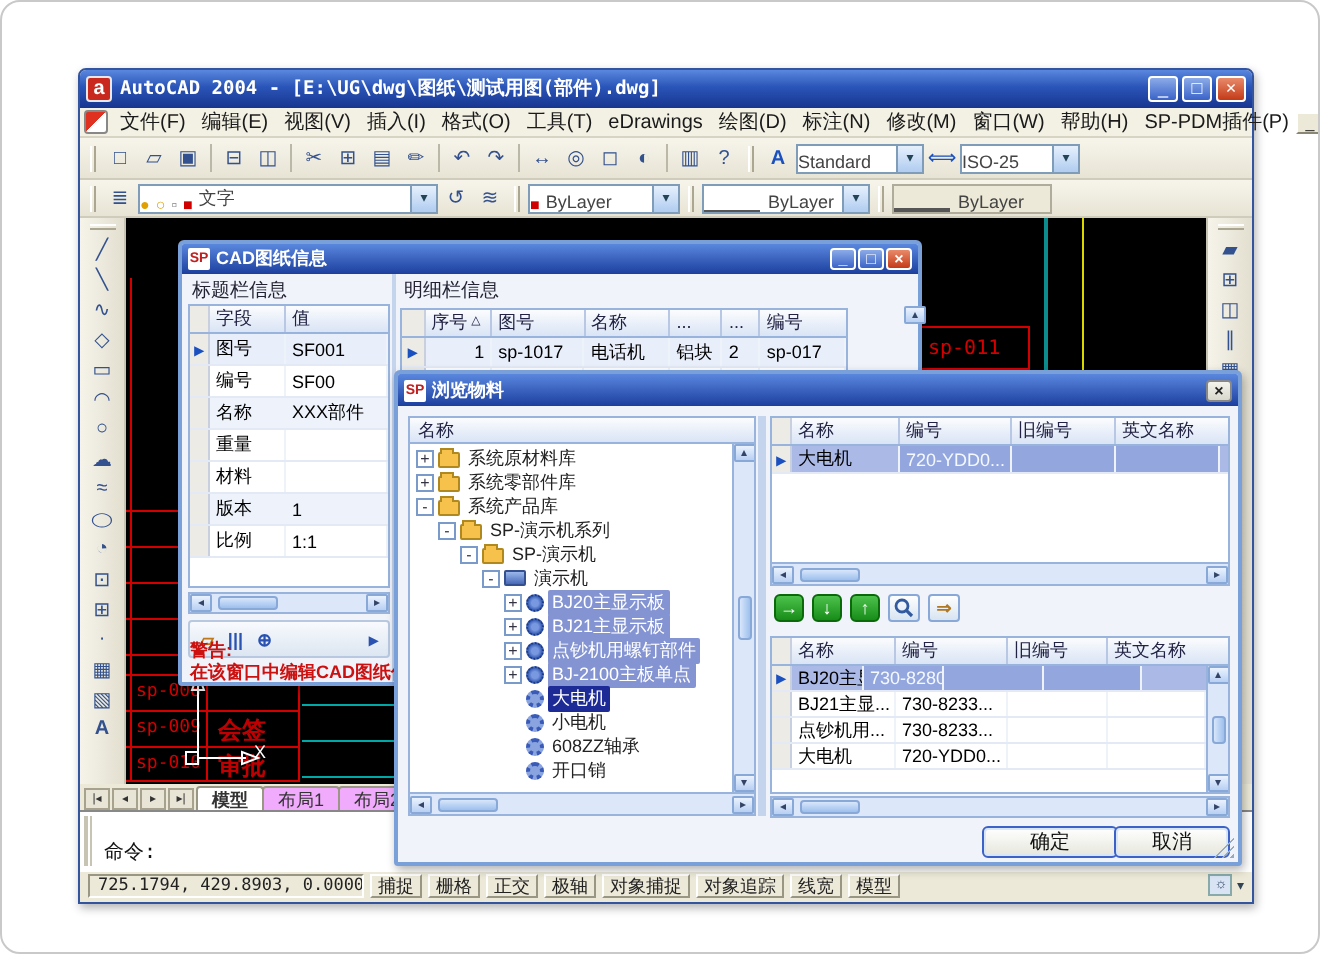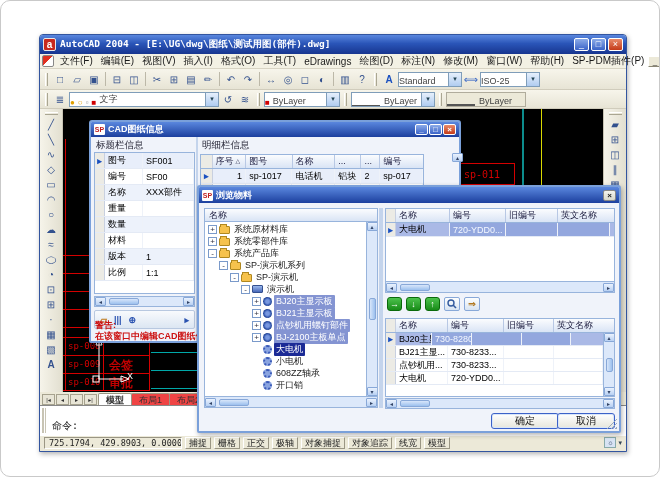--- a/index.html
+++ b/index.html
@@ -33,21 +33,21 @@
 .vtb-r{border-right:none;border-left:1px solid #c8c4b4}
 .vtb .ic{width:17px;height:15px}
 .vgrip{height:3px;width:13px;border-top:1px solid #fff;border-bottom:1px solid #aaa692;margin:1px 0 2px}
 #draw-area{flex:1;background:#000;position:relative;overflow:hidden}
 .rline,.cyline,.ylline{position:absolute}
 .rlabel{position:absolute;color:#d40000;font-size:9px;font-family:"DejaVu Sans Mono",monospace;white-space:nowrap}
 .rbig{position:absolute;color:#c00000;font-size:12px;font-weight:bold;white-space:nowrap}
 .partbox{position:absolute;border:1px solid #d40000;color:#d40000;font-size:10px;font-family:"DejaVu Sans Mono",monospace;display:flex;align-items:center;padding-left:4px}
 .tabbar{height:13px;background:#ece9d8;display:flex;align-items:flex-end;font-size:9px;padding-left:2px}
 .nv{width:13px;height:11px;background:#e8e5d6;border:1px solid #a6a28e;font-size:6px;text-align:center;line-height:10px;color:#333;margin-right:1px}
-.tab{padding:0 7px;height:12px;line-height:12px;border:1px solid #9a9684;border-bottom:none;background:#ef4444;border-radius:2px 2px 0 0;color:#333;margin-right:-1px;white-space:nowrap}
+.tab{padding:0 7px;height:12px;line-height:12px;border:1px solid #9a9684;border-bottom:none;background:#f0abfc;border-radius:2px 2px 0 0;color:#333;margin-right:-1px;white-space:nowrap}
 .tab.active{background:#fff;font-weight:bold;position:relative;z-index:2}
 .cmd{height:30px;background:#fff;border-top:1px solid #888;display:flex;align-items:flex-end;font-size:10px;color:#111;position:relative}
 .cmd-grip{position:absolute;left:2px;top:2px;bottom:2px;width:4px;border-left:2px solid #c8c4b4;border-right:1px solid #c8c4b4}
 .cmd-text{padding:0 0 2px 12px;font-family:"DejaVu Sans Mono",monospace}
 .statusbar{height:14px;background:#ece9d8;display:flex;align-items:center;font-size:9px;gap:3px;padding:0 4px;border-top:1px solid #fff;color:#222}
 .coords{border:1px solid;border-color:#9a9684 #fff #fff #9a9684;padding:0 4px;font-family:"DejaVu Sans Mono",monospace;font-size:8.5px;height:12px;line-height:11px;width:138px;white-space:nowrap;overflow:hidden}
 .toggle{border:1px solid;border-color:#fff #9a9684 #9a9684 #fff;padding:0 3px;height:12px;line-height:11px;background:#ece9d8;white-space:nowrap}
 .sb-right{margin-left:auto;display:flex;align-items:center;gap:2px}
 .sb-ic{width:12px;height:11px;background:#d8e4f4;border:1px solid #8aa;font-size:7px;text-align:center;line-height:10px;color:#346}
 
@@ -321,43 +321,43 @@
         <span class="cap-btn">_</span>
         <span class="cap-btn">□</span>
         <span class="cap-btn cap-close">×</span>
       </span>
     </div>
 
     <span class="panel-label" style="left:5px;top:17px">标题栏信息</span>
     <div class="vsep" style="left:105px;top:15px;height:204px"></div>
 
     <div class="grid" style="left:3px;top:30px;width:101px;height:142px">
+      <div class="g-hrow">
+        <span class="g-hc mkcol" style="width:10px"></span>
+        <span class="g-hc" style="width:38px">字段</span>
+        <span class="g-hc" style="width:51px;border-right:none">值</span>
+      </div>
       <div class="g-row cur" style="height:16px;background:#e8eefa">
         <span class="g-c mkcol" style="width:10px">▸</span>
         <span class="g-c" style="width:38px">图号</span>
         <span class="g-c" style="width:51px">SF001</span>
       </div>
       <div class="g-row" style="height:16px">
         <span class="g-c mkcol" style="width:10px"></span>
         <span class="g-c" style="width:38px">编号</span>
         <span class="g-c" style="width:51px">SF00</span>
       </div>
       <div class="g-row alt" style="height:16px">
         <span class="g-c mkcol" style="width:10px"></span>
         <span class="g-c" style="width:38px">名称</span>
         <span class="g-c" style="width:51px">XXX部件</span>
       </div>
       <div class="g-row" style="height:16px">
         <span class="g-c mkcol" style="width:10px"></span>
         <span class="g-c" style="width:38px">重量</span>
-        <span class="g-c" style="width:51px"></span>
-      </div>
-      <div class="g-row alt" style="height:16px">
-        <span class="g-c mkcol" style="width:10px"></span>
-        <span class="g-c" style="width:38px">数量</span>
         <span class="g-c" style="width:51px"></span>
       </div>
       <div class="g-row" style="height:16px">
         <span class="g-c mkcol" style="width:10px"></span>
         <span class="g-c" style="width:38px">材料</span>
         <span class="g-c" style="width:51px"></span>
       </div>
       <div class="g-row alt" style="height:16px">
         <span class="g-c mkcol" style="width:10px"></span>
         <span class="g-c" style="width:38px">版本</span>

